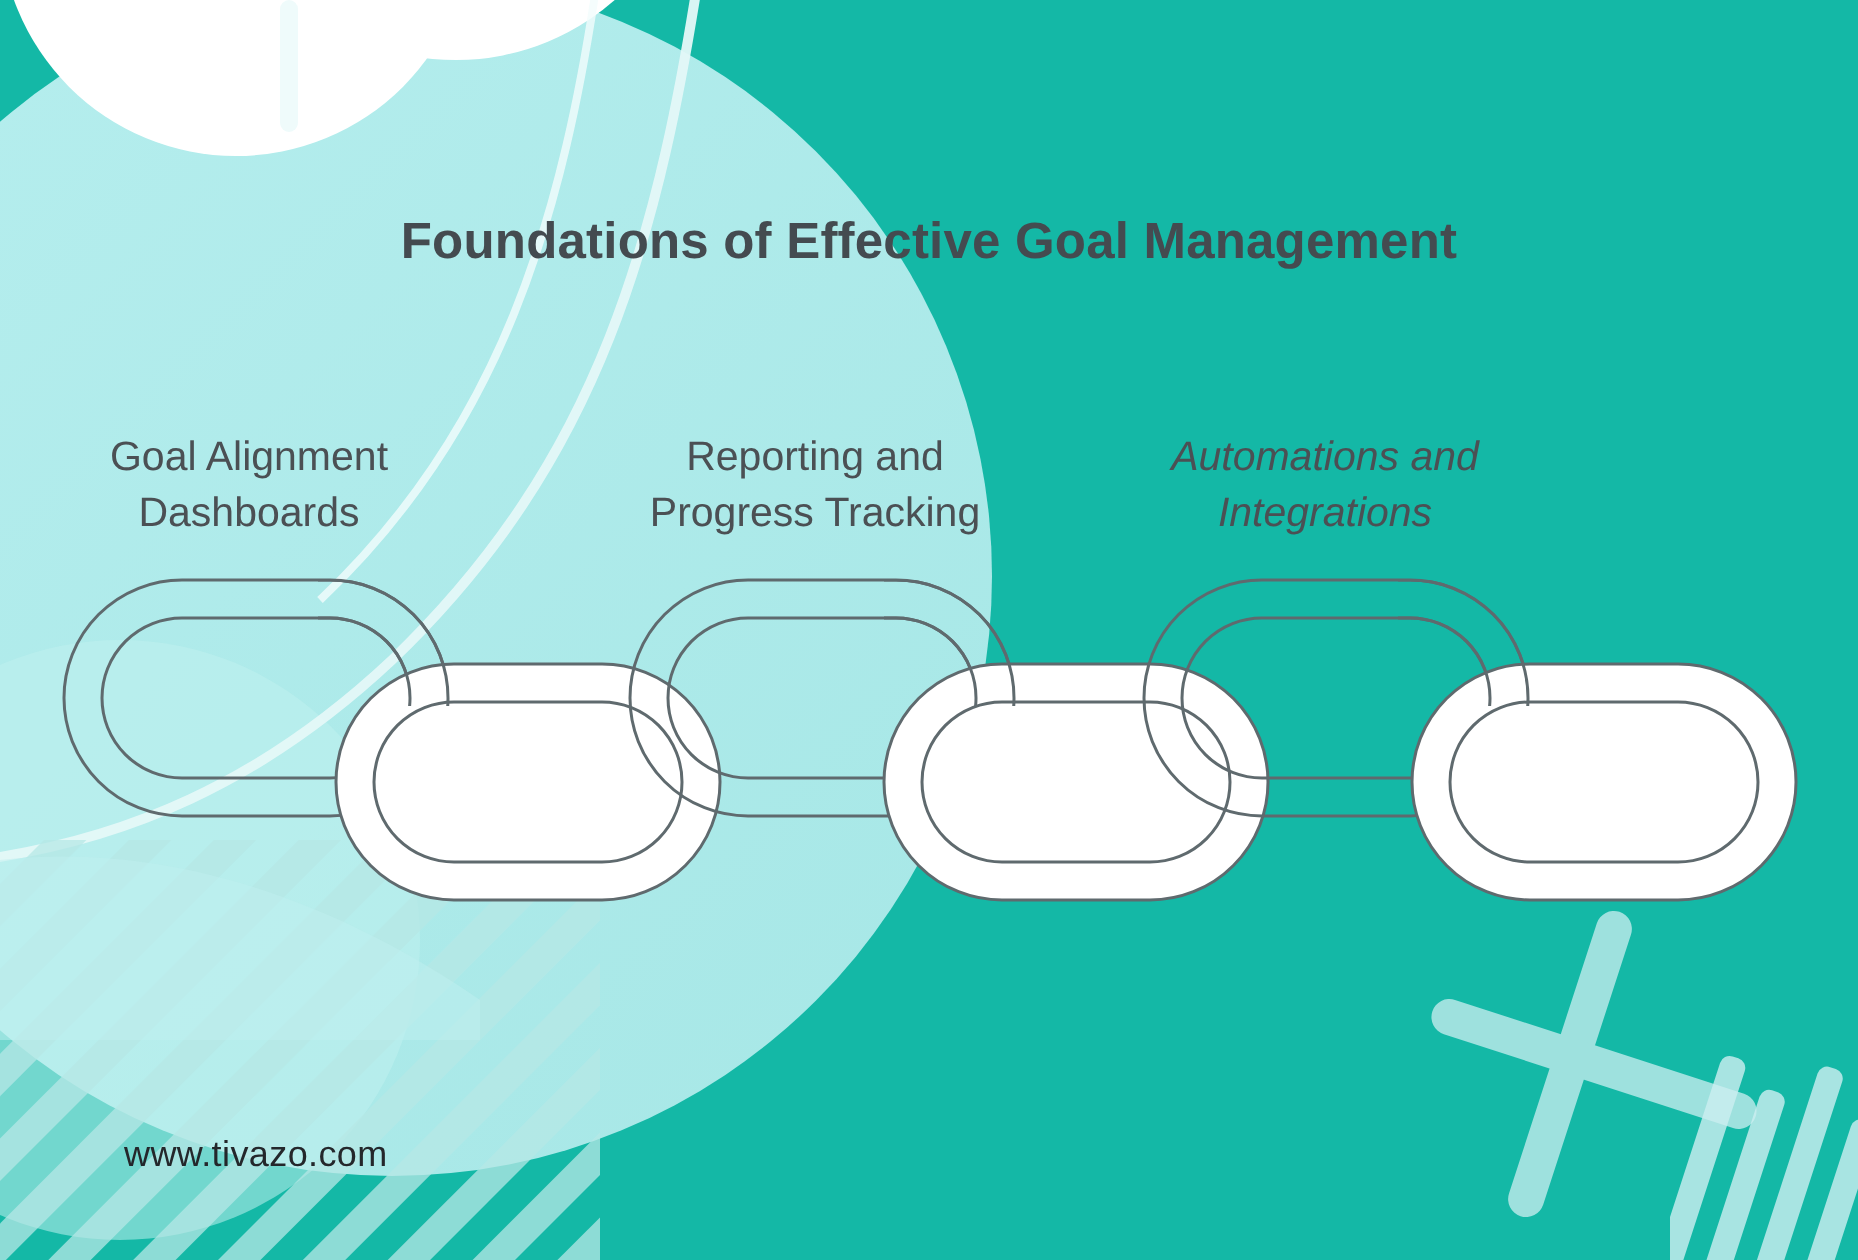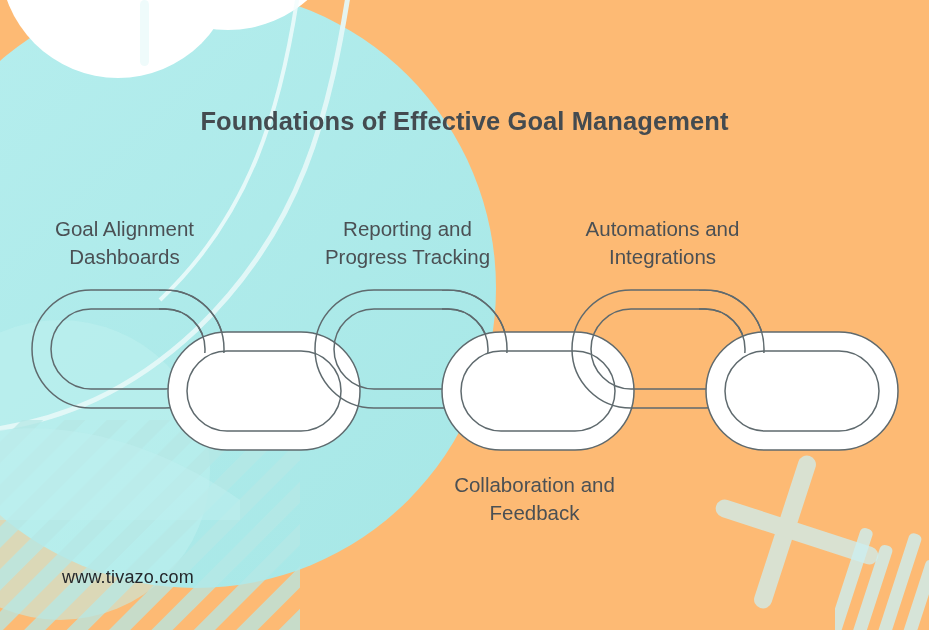--- a/index.html
+++ b/index.html
@@ -9,21 +9,21 @@
     background: #ffffff;
   }
   body {
     font-family: "Liberation Sans", sans-serif;
   }
   #canvas {
     position: relative;
     width: 929px;
     height: 630px;
     overflow: hidden;
-    background: #fdba74;
+    background: #14b8a6;
   }
   #bg-layer {
     position: absolute;
     left: 0; top: 0;
     width: 929px;
     height: 630px;
   }
   #chain-layer {
     position: absolute;
     left: 0; top: 0;
@@ -188,21 +188,19 @@
         </g>
       </g>
   </svg>
 
   <div class="title">Foundations of Effective Goal Management</div>
 
   <div class="label label-top" style="left:305px; top:215px; width:205px;">Reporting and
 Progress Tracking</div>
   <div class="label label-top" style="left:22px; top:215px; width:205px;">Goal Alignment
 Dashboards</div>
-  <div class="label label-top" style="left:560px; top:215px; width:205px;">Automations and
+  <div class="label label-top" style="left:560px; top:215px; width:205px;font-style:italic;">Automations and
 Integrations</div>
 
-  <div class="label label-bottom" style="left:432px; top:471px; width:205px;">Collaboration and
-Feedback</div>
 
   <div class="url">www.tivazo.com</div>
 
 </div>
 
 </body></html>

